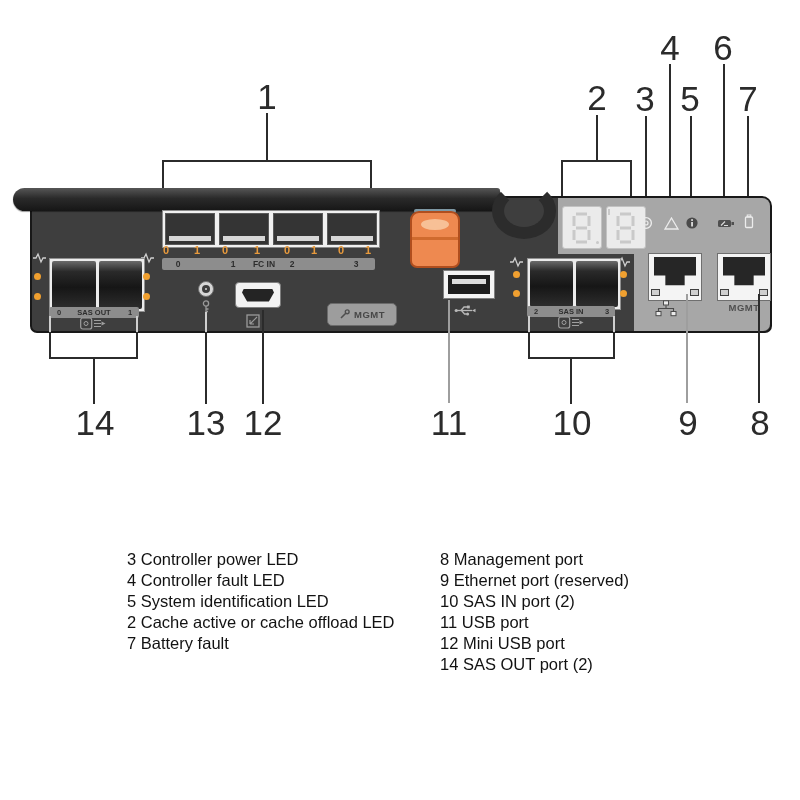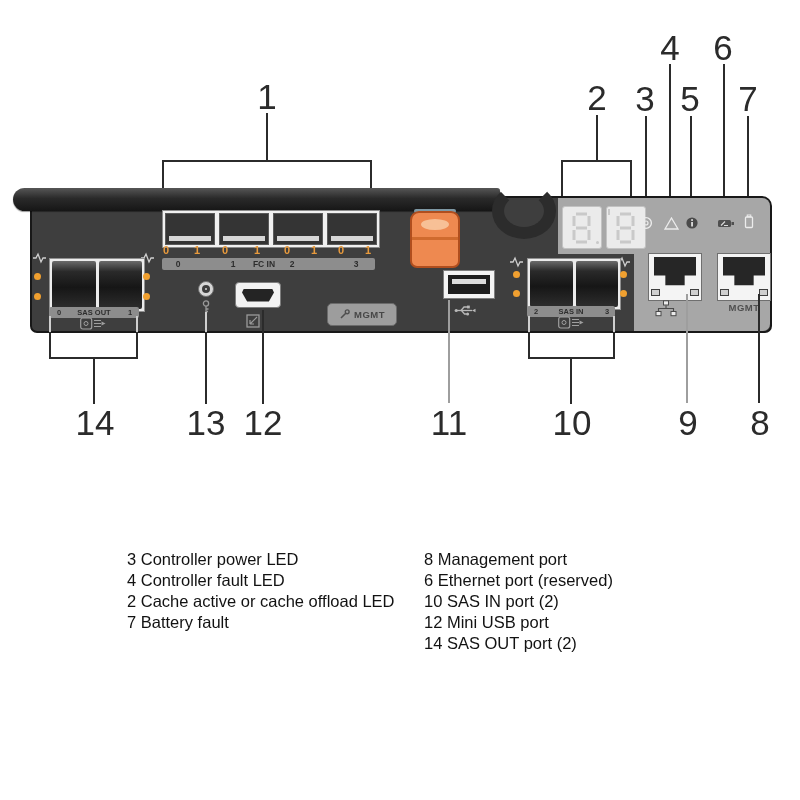--- a/index.html
+++ b/index.html
@@ -292,24 +292,26 @@
   <span class="num" style="left:206px;top:405px">13</span>
   <span class="num" style="left:263px;top:405px">12</span>
   <span class="num" style="left:449px;top:405px">11</span>
   <span class="num" style="left:572px;top:405px">10</span>
   <span class="num" style="left:688px;top:405px">9</span>
   <span class="num" style="left:760px;top:405px">8</span>
 
   <div class="legend" style="left:127px;top:549px">
     <div>3 Controller power LED</div>
     <div>4 Controller fault LED</div>
+    <div>5 System identification LED</div>
     <div>2 Cache active or cache offload LED</div>
     <div>7 Battery fault</div>
   </div>
-  <div class="legend" style="left:424px;top:549px">
+  <div class="legend" style="left:440px;top:549px">
     <div>8 Management port</div>
-    <div>6 Ethernet port (reserved)</div>
+    <div>9 Ethernet port (reserved)</div>
     <div>10 SAS IN port (2)</div>
+    <div>11 USB port</div>
     <div>12 Mini USB port</div>
     <div>14 SAS OUT port (2)</div>
   </div>
 
 </div>
 
 </body></html>

